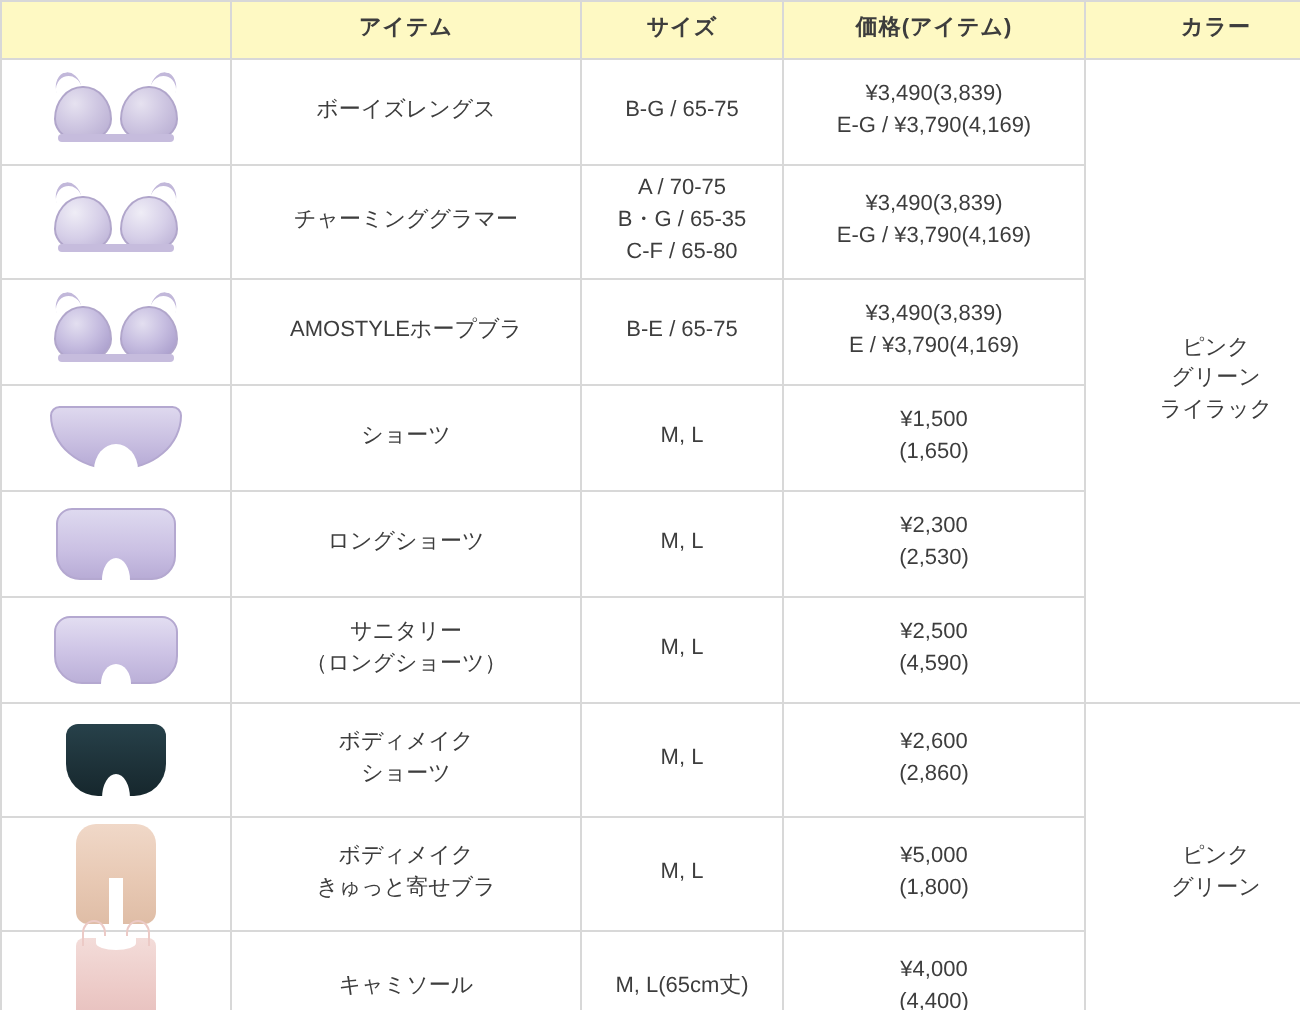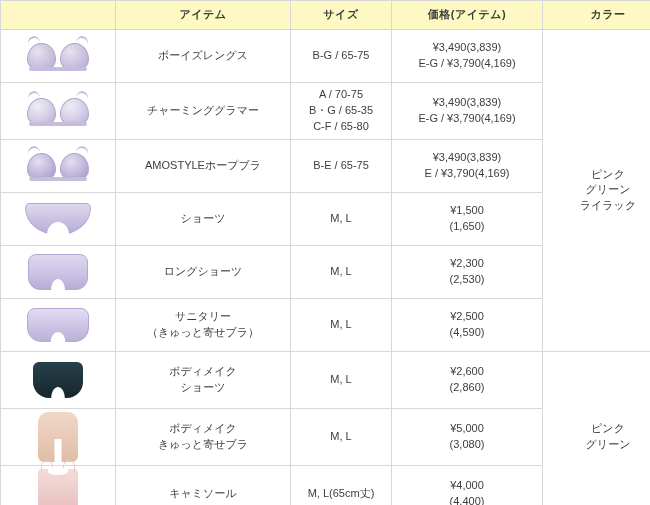--- a/index.html
+++ b/index.html
@@ -391,21 +391,21 @@
       </tr>
 
       <tr>
         <td class="cell-image">
           <div class="thumb">
             <div class="sanitary"></div>
           </div>
         </td>
         <td class="cell-item multiline">
           <span>サニタリー</span>
-          <span>（きゅっと寄せブラ）</span>
+          <span>（ロングショーツ）</span>
         </td>
         <td class="cell-size multiline">
           <span>M, L</span>
         </td>
         <td class="cell-price multiline">
           <span>¥2,500</span>
           <span>(4,590)</span>
         </td>
       </tr>
 
@@ -440,21 +440,21 @@
         </td>
         <td class="cell-item multiline">
           <span>ボディメイク</span>
           <span>きゅっと寄せブラ</span>
         </td>
         <td class="cell-size multiline">
           <span>M, L</span>
         </td>
         <td class="cell-price multiline">
           <span>¥5,000</span>
-          <span>(3,080)</span>
+          <span>(1,800)</span>
         </td>
       </tr>
 
       <tr>
         <td class="cell-image">
           <div class="thumb tall">
             <div class="camisole">
               <div class="cami-strap left"></div>
               <div class="cami-strap right"></div>
               <div class="neck"></div>

